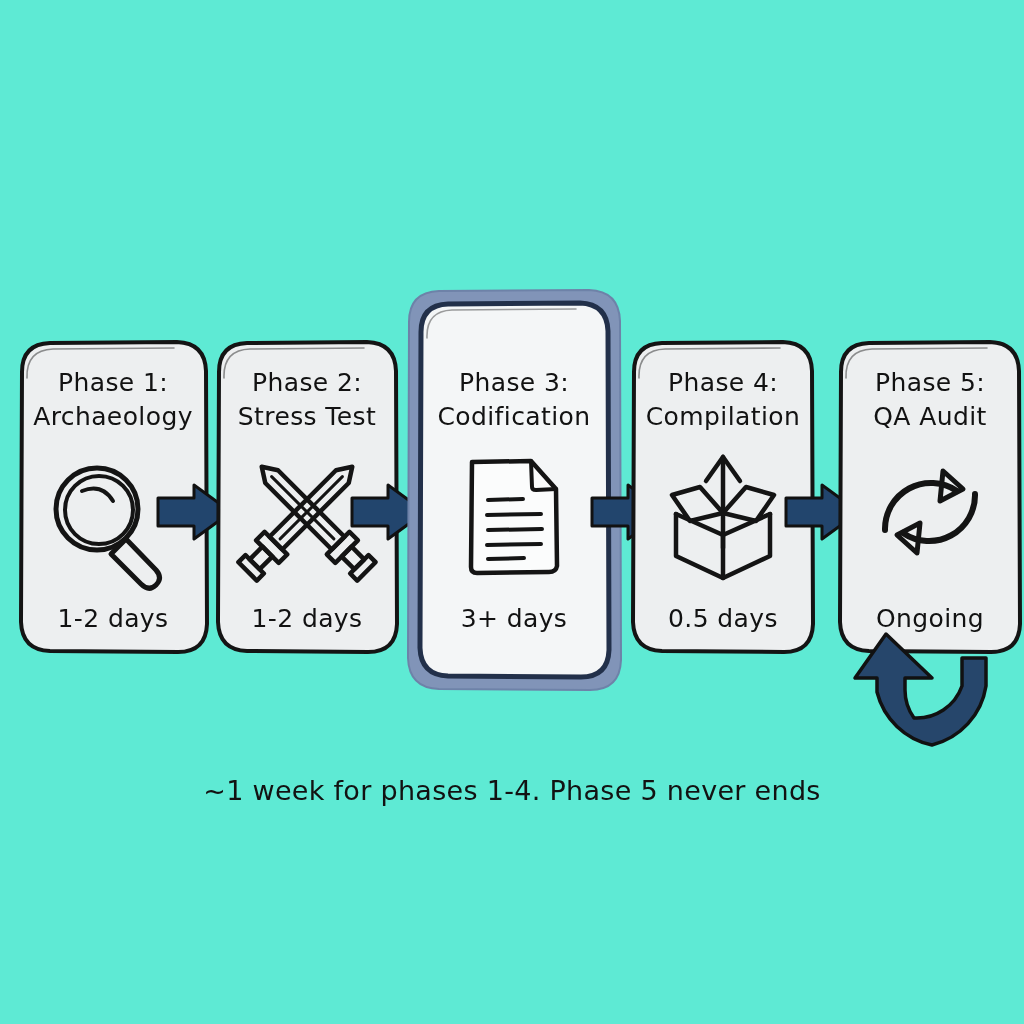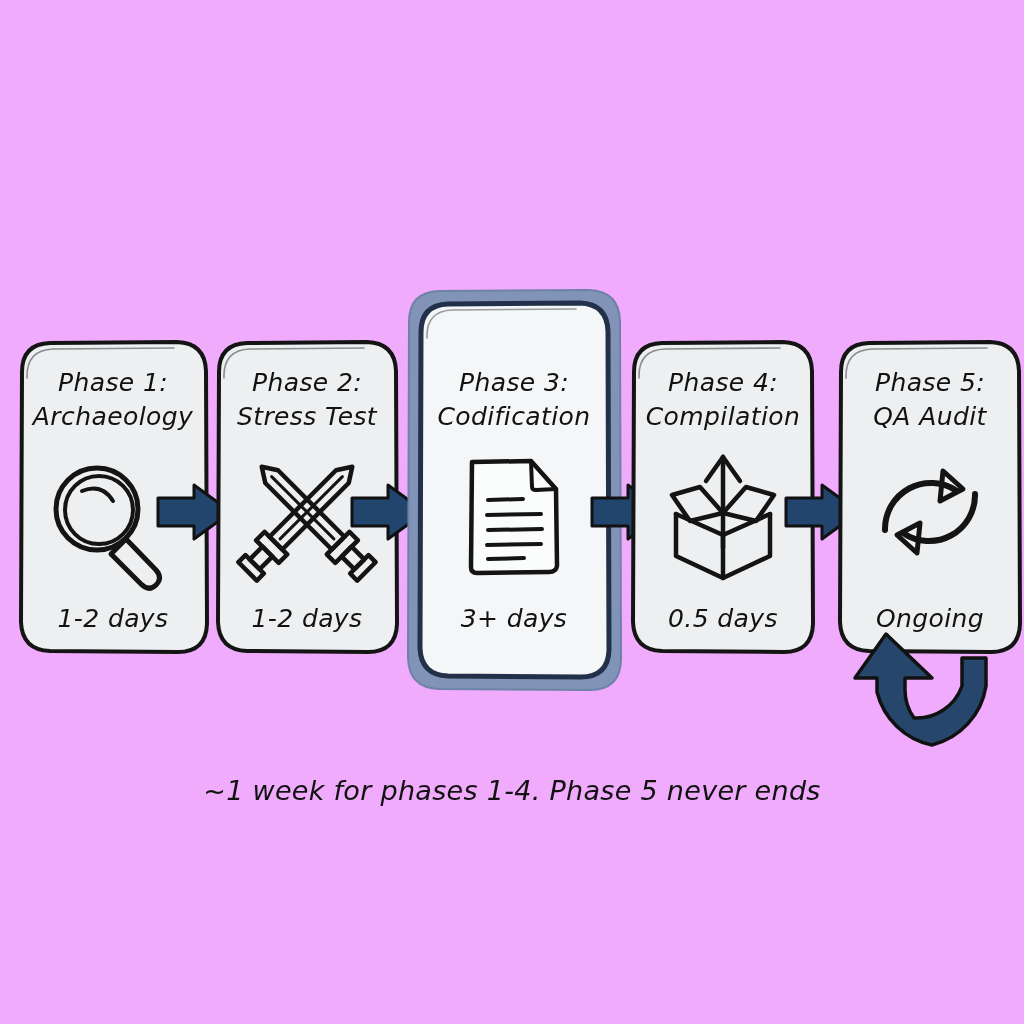--- a/index.html
+++ b/index.html
@@ -11,22 +11,21 @@
   body {
     width: 1024px;
     height: 1024px;
     overflow: hidden;
     font-family: "DejaVu Sans", sans-serif;
   }
   #stage {
     position: relative;
     width: 1024px;
     height: 1024px;
-    background: #f0abfc;
-    font-style: italic;
+    background: #5eead4;
   }
   #diagram-svg {
     position: absolute;
     left: 0;
     top: 0;
     width: 1024px;
     height: 1024px;
     display: block;
   }
   .card-title,

